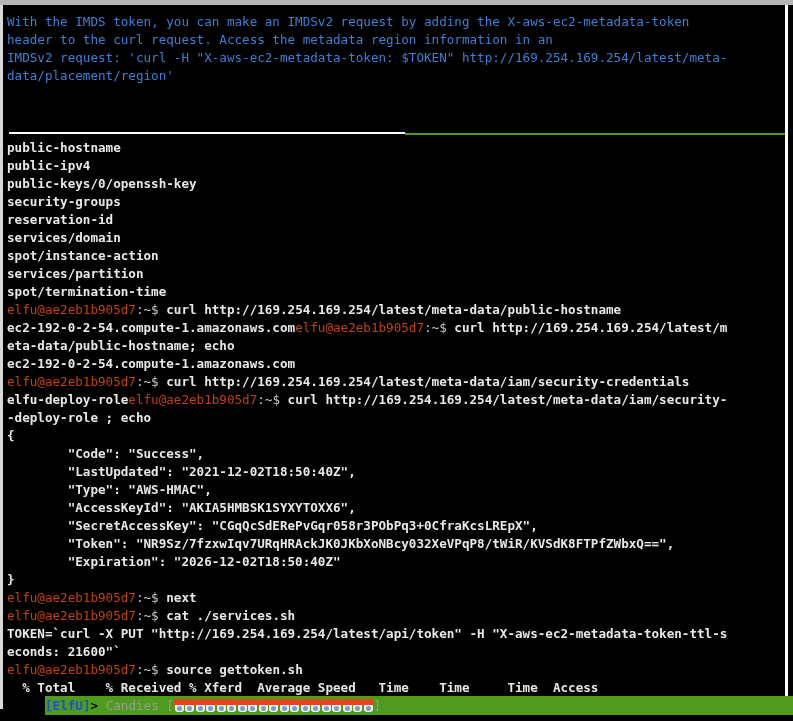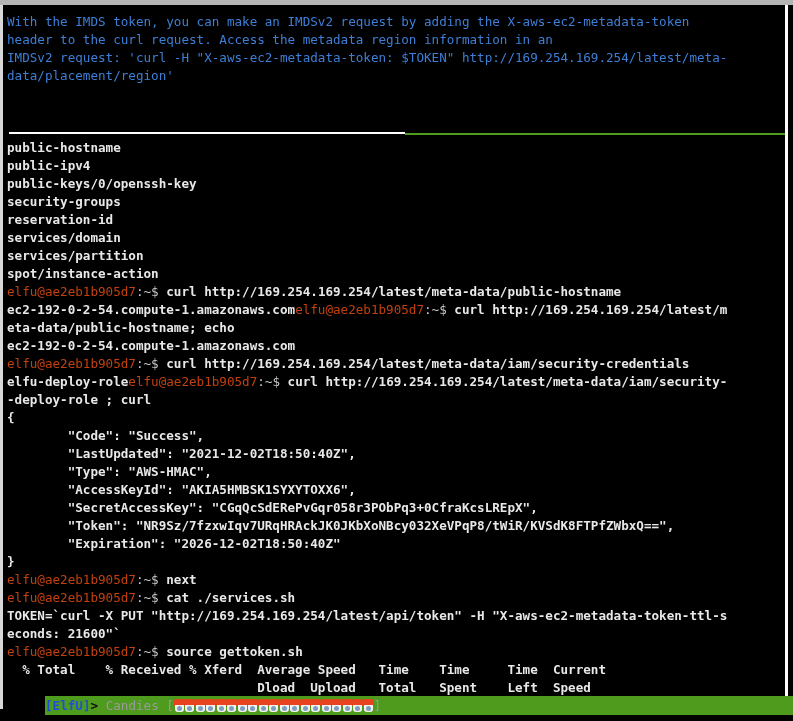--- a/index.html
+++ b/index.html
@@ -163,52 +163,53 @@
         <span class="seg-white"></span>
         <span class="seg-green"></span>
       </div>
 
       <div class="line white">public-hostname</div>
       <div class="line white">public-ipv4</div>
       <div class="line white">public-keys/0/openssh-key</div>
       <div class="line white">security-groups</div>
       <div class="line white">reservation-id</div>
       <div class="line white">services/domain</div>
+      <div class="line white">spot/instance-action</div>
       <div class="line white">services/partition</div>
-      <div class="line white">spot/instance-action</div>
+      <div class="line white">spot/termination-time</div>
 
       <div class="line"><span class="green">elfu@ae2eb1b905d7</span><span class="gray">:~$</span><span class="white"> curl http://169.254.169.254/latest/meta-data/public-hostname</span></div>
 
       <div class="line"><span class="white">ec2-192-0-2-54.compute-1.amazonaws.com</span><span class="green">elfu@ae2eb1b905d7</span><span class="gray">:~$</span><span class="white"> curl http://169.254.169.254/latest/m</span></div>
       <div class="line white">eta-data/public-hostname; echo</div>
       <div class="line white">ec2-192-0-2-54.compute-1.amazonaws.com</div>
 
       <div class="line"><span class="green">elfu@ae2eb1b905d7</span><span class="gray">:~$</span><span class="white"> curl http://169.254.169.254/latest/meta-data/iam/security-credentials</span></div>
 
       <div class="line"><span class="white">elfu-deploy-role</span><span class="green">elfu@ae2eb1b905d7</span><span class="gray">:~$</span><span class="white"> curl http://169.254.169.254/latest/meta-data/iam/security-</span></div>
-      <div class="line white">-deploy-role ; curl</div>
+      <div class="line white">-deploy-role ; echo</div>
 
       <div class="line white">{</div>
       <div class="line white">        "Code": "Success",</div>
       <div class="line white">        "LastUpdated": "2021-12-02T18:50:40Z",</div>
       <div class="line white">        "Type": "AWS-HMAC",</div>
       <div class="line white">        "AccessKeyId": "AKIA5HMBSK1SYXYTOXX6",</div>
       <div class="line white">        "SecretAccessKey": "CGqQcSdERePvGqr058r3PObPq3+0CfraKcsLREpX",</div>
       <div class="line white">        "Token": "NR9Sz/7fzxwIqv7URqHRAckJK0JKbXoNBcy032XeVPqP8/tWiR/KVSdK8FTPfZWbxQ==",</div>
       <div class="line white">        "Expiration": "2026-12-02T18:50:40Z"</div>
       <div class="line white">}</div>
 
       <div class="line"><span class="green">elfu@ae2eb1b905d7</span><span class="gray">:~$</span><span class="white"> next</span></div>
 
       <div class="line"><span class="green">elfu@ae2eb1b905d7</span><span class="gray">:~$</span><span class="white"> cat ./services.sh</span></div>
       <div class="line white">TOKEN=`curl -X PUT "http://169.254.169.254/latest/api/token" -H "X-aws-ec2-metadata-token-ttl-s</div>
       <div class="line white">econds: 21600"`</div>
 
       <div class="line"><span class="green">elfu@ae2eb1b905d7</span><span class="gray">:~$</span><span class="white"> source gettoken.sh</span></div>
-      <div class="line white">  % Total    % Received % Xferd  Average Speed   Time    Time     Time  Current</div>
+      <div class="line white">  % Total    % Received % Xferd  Average Speed   Time    Time     Time  Access</div>
       <div class="line white">                                 Dload  Upload   Total   Spent    Left  Speed</div>
 
     </div>
   </div>
 
   <div id="statusbar"><span class="sb-host">[ElfU]</span><span class="sb-arrow">&gt;</span><span class="sb-label"> Candies </span><span class="sb-bracket">[</span><span id="candy-row"><span class="candy"><i class="top"></i><i class="bot"></i><i class="dot"></i></span><span class="candy"><i class="top"></i><i class="bot"></i><i class="dot"></i></span><span class="candy"><i class="top"></i><i class="bot"></i><i class="dot"></i></span><span class="candy"><i class="top"></i><i class="bot"></i><i class="dot"></i></span><span class="candy"><i class="top"></i><i class="bot"></i><i class="dot"></i></span><span class="candy"><i class="top"></i><i class="bot"></i><i class="dot"></i></span><span class="candy"><i class="top"></i><i class="bot"></i><i class="dot"></i></span><span class="candy"><i class="top"></i><i class="bot"></i><i class="dot"></i></span><span class="candy"><i class="top"></i><i class="bot"></i><i class="dot"></i></span><span class="candy"><i class="top"></i><i class="bot"></i><i class="dot"></i></span><span class="candy"><i class="top"></i><i class="bot"></i><i class="dot"></i></span><span class="candy"><i class="top"></i><i class="bot"></i><i class="dot"></i></span><span class="candy"><i class="top"></i><i class="bot"></i><i class="dot"></i></span><span class="candy"><i class="top"></i><i class="bot"></i><i class="dot"></i></span><span class="candy"><i class="top"></i><i class="bot"></i><i class="dot"></i></span><span class="candy"><i class="top"></i><i class="bot"></i><i class="dot"></i></span><span class="candy"><i class="top"></i><i class="bot"></i><i class="dot"></i></span><span class="candy"><i class="top"></i><i class="bot"></i><i class="dot"></i></span><span class="candy"><i class="top"></i><i class="bot"></i><i class="dot"></i></span></span><span class="sb-bracket">]</span></div>
 
   <div id="bottom-edge"></div>
 </div>
 

